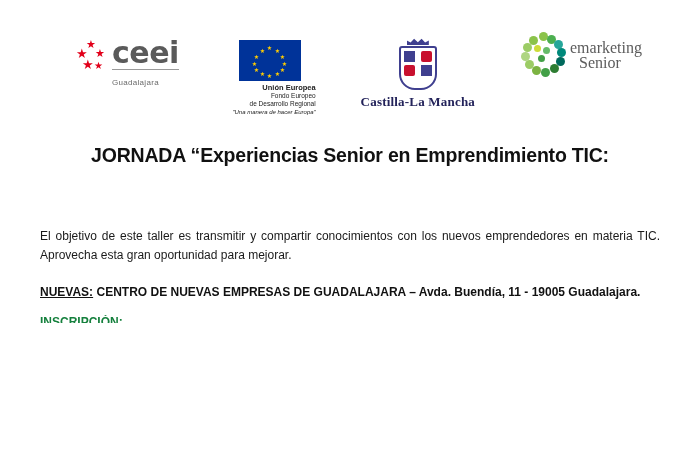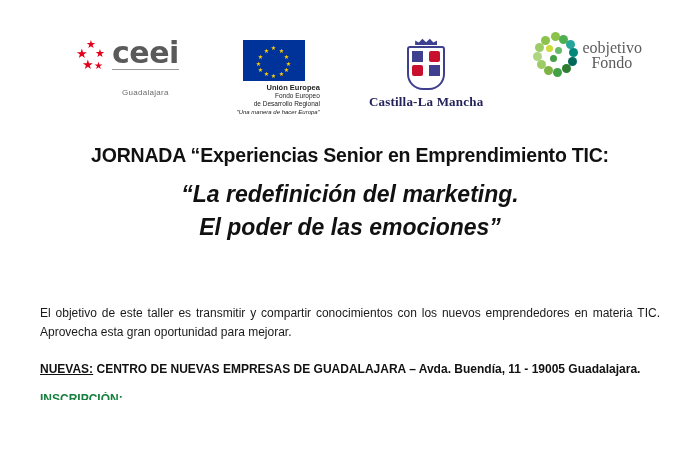--- a/index.html
+++ b/index.html
@@ -68,24 +68,23 @@
     font-weight: bold;
     font-size: 30px;
     line-height: 30px;
     color: #5a5a5a;
     letter-spacing: -0.5px;
   }
   .ceei-sub {
     font-size: 8px;
     color: #6b6b6b;
     border-top: 1px solid #9a9a9a;
-    padding-top: 18px;
+    padding-top: 8px;
     margin-top: 1px;
     letter-spacing: 0.3px;
-    text-align: center;
   }
 
   
   .eu-flag {
     width: 62px;
     height: 41px;
     background: #003399;
     position: relative;
   }
   .eu-flag .eustar {
@@ -309,34 +308,30 @@
           <span style="left:12px;   top:34px;  background:#7cb342;"></span>
           <span style="left:5px;    top:28px;  background:#9ccc65;"></span>
           <span style="left:1px;    top:20px;  background:#aed581;"></span>
           <span style="left:2.5px;  top:11px;  background:#9ccc65;"></span>
           <span style="left:9px;    top:4px;   background:#8bc34a;"></span>
           <span style="left:14px;   top:13px;  width:7px; height:7px; background:#cddc39;"></span>
           <span style="left:23px;   top:15px;  width:7px; height:7px; background:#66bb6a;"></span>
           <span style="left:18px;   top:23px;  width:7px; height:7px; background:#43a047;"></span>
         </div>
         <div class="emk-text">
-          <div class="emk-line1"><span>e</span><span>objetivo</span></div>
-          <div class="emk-line2">Fondo</div>
+          <div class="emk-line1"><span>e</span><span>marketing</span></div>
+          <div class="emk-line2">Senior</div>
         </div>
       </div>
     </div>
 
   </div>
 
   <div class="title-block">
     <div class="title-main">JORNADA “Experiencias Senior en Emprendimiento TIC:</div>
-    <div class="title-italic">
-      <span class="l1">“La redefinición del marketing.</span>
-      <span class="l2">El poder de las emociones”</span>
-    </div>
   </div>
 
 
   <div class="body-block">El objetivo de este taller es transmitir y compartir conocimientos con los nuevos emprendedores en materia TIC. Aprovecha esta gran oportunidad para mejorar.</div>
 
   <div class="place-line">
     <span class="u">NUEVAS:</span>
     <span>CENTRO DE NUEVAS EMPRESAS DE GUADALAJARA – Avda. Buendía, 11  - 19005 Guadalajara.</span>
   </div>
 

